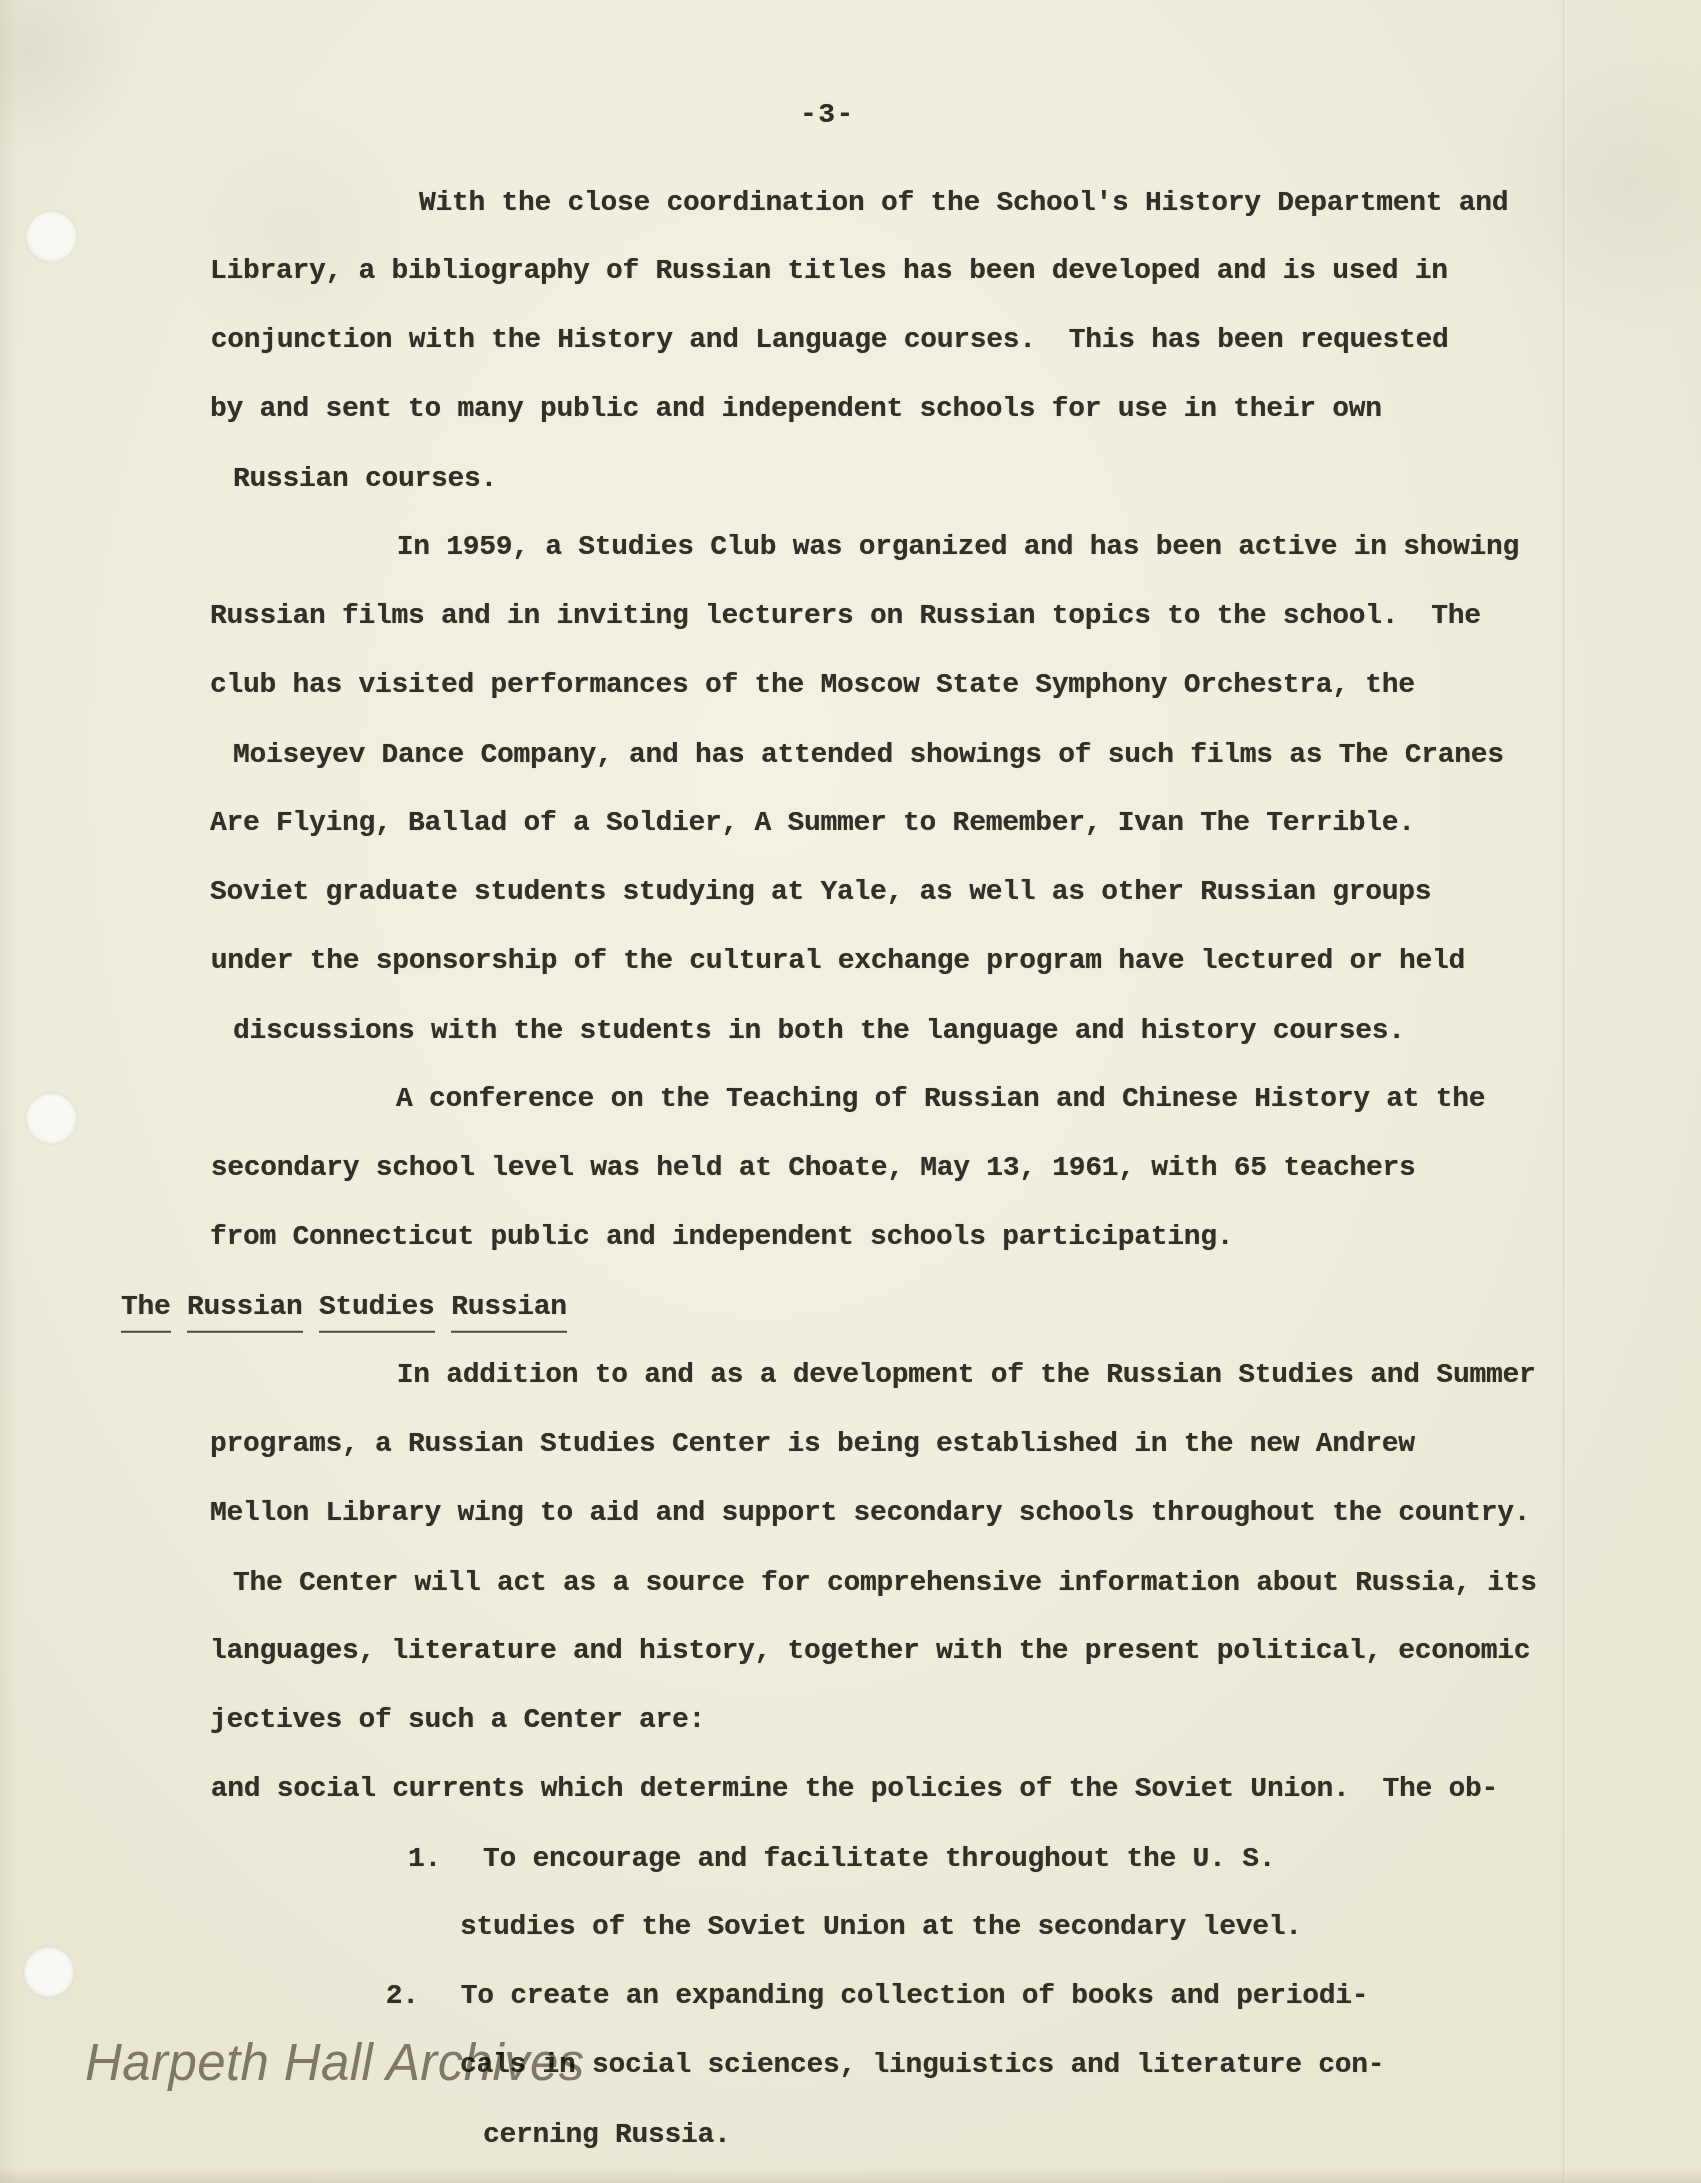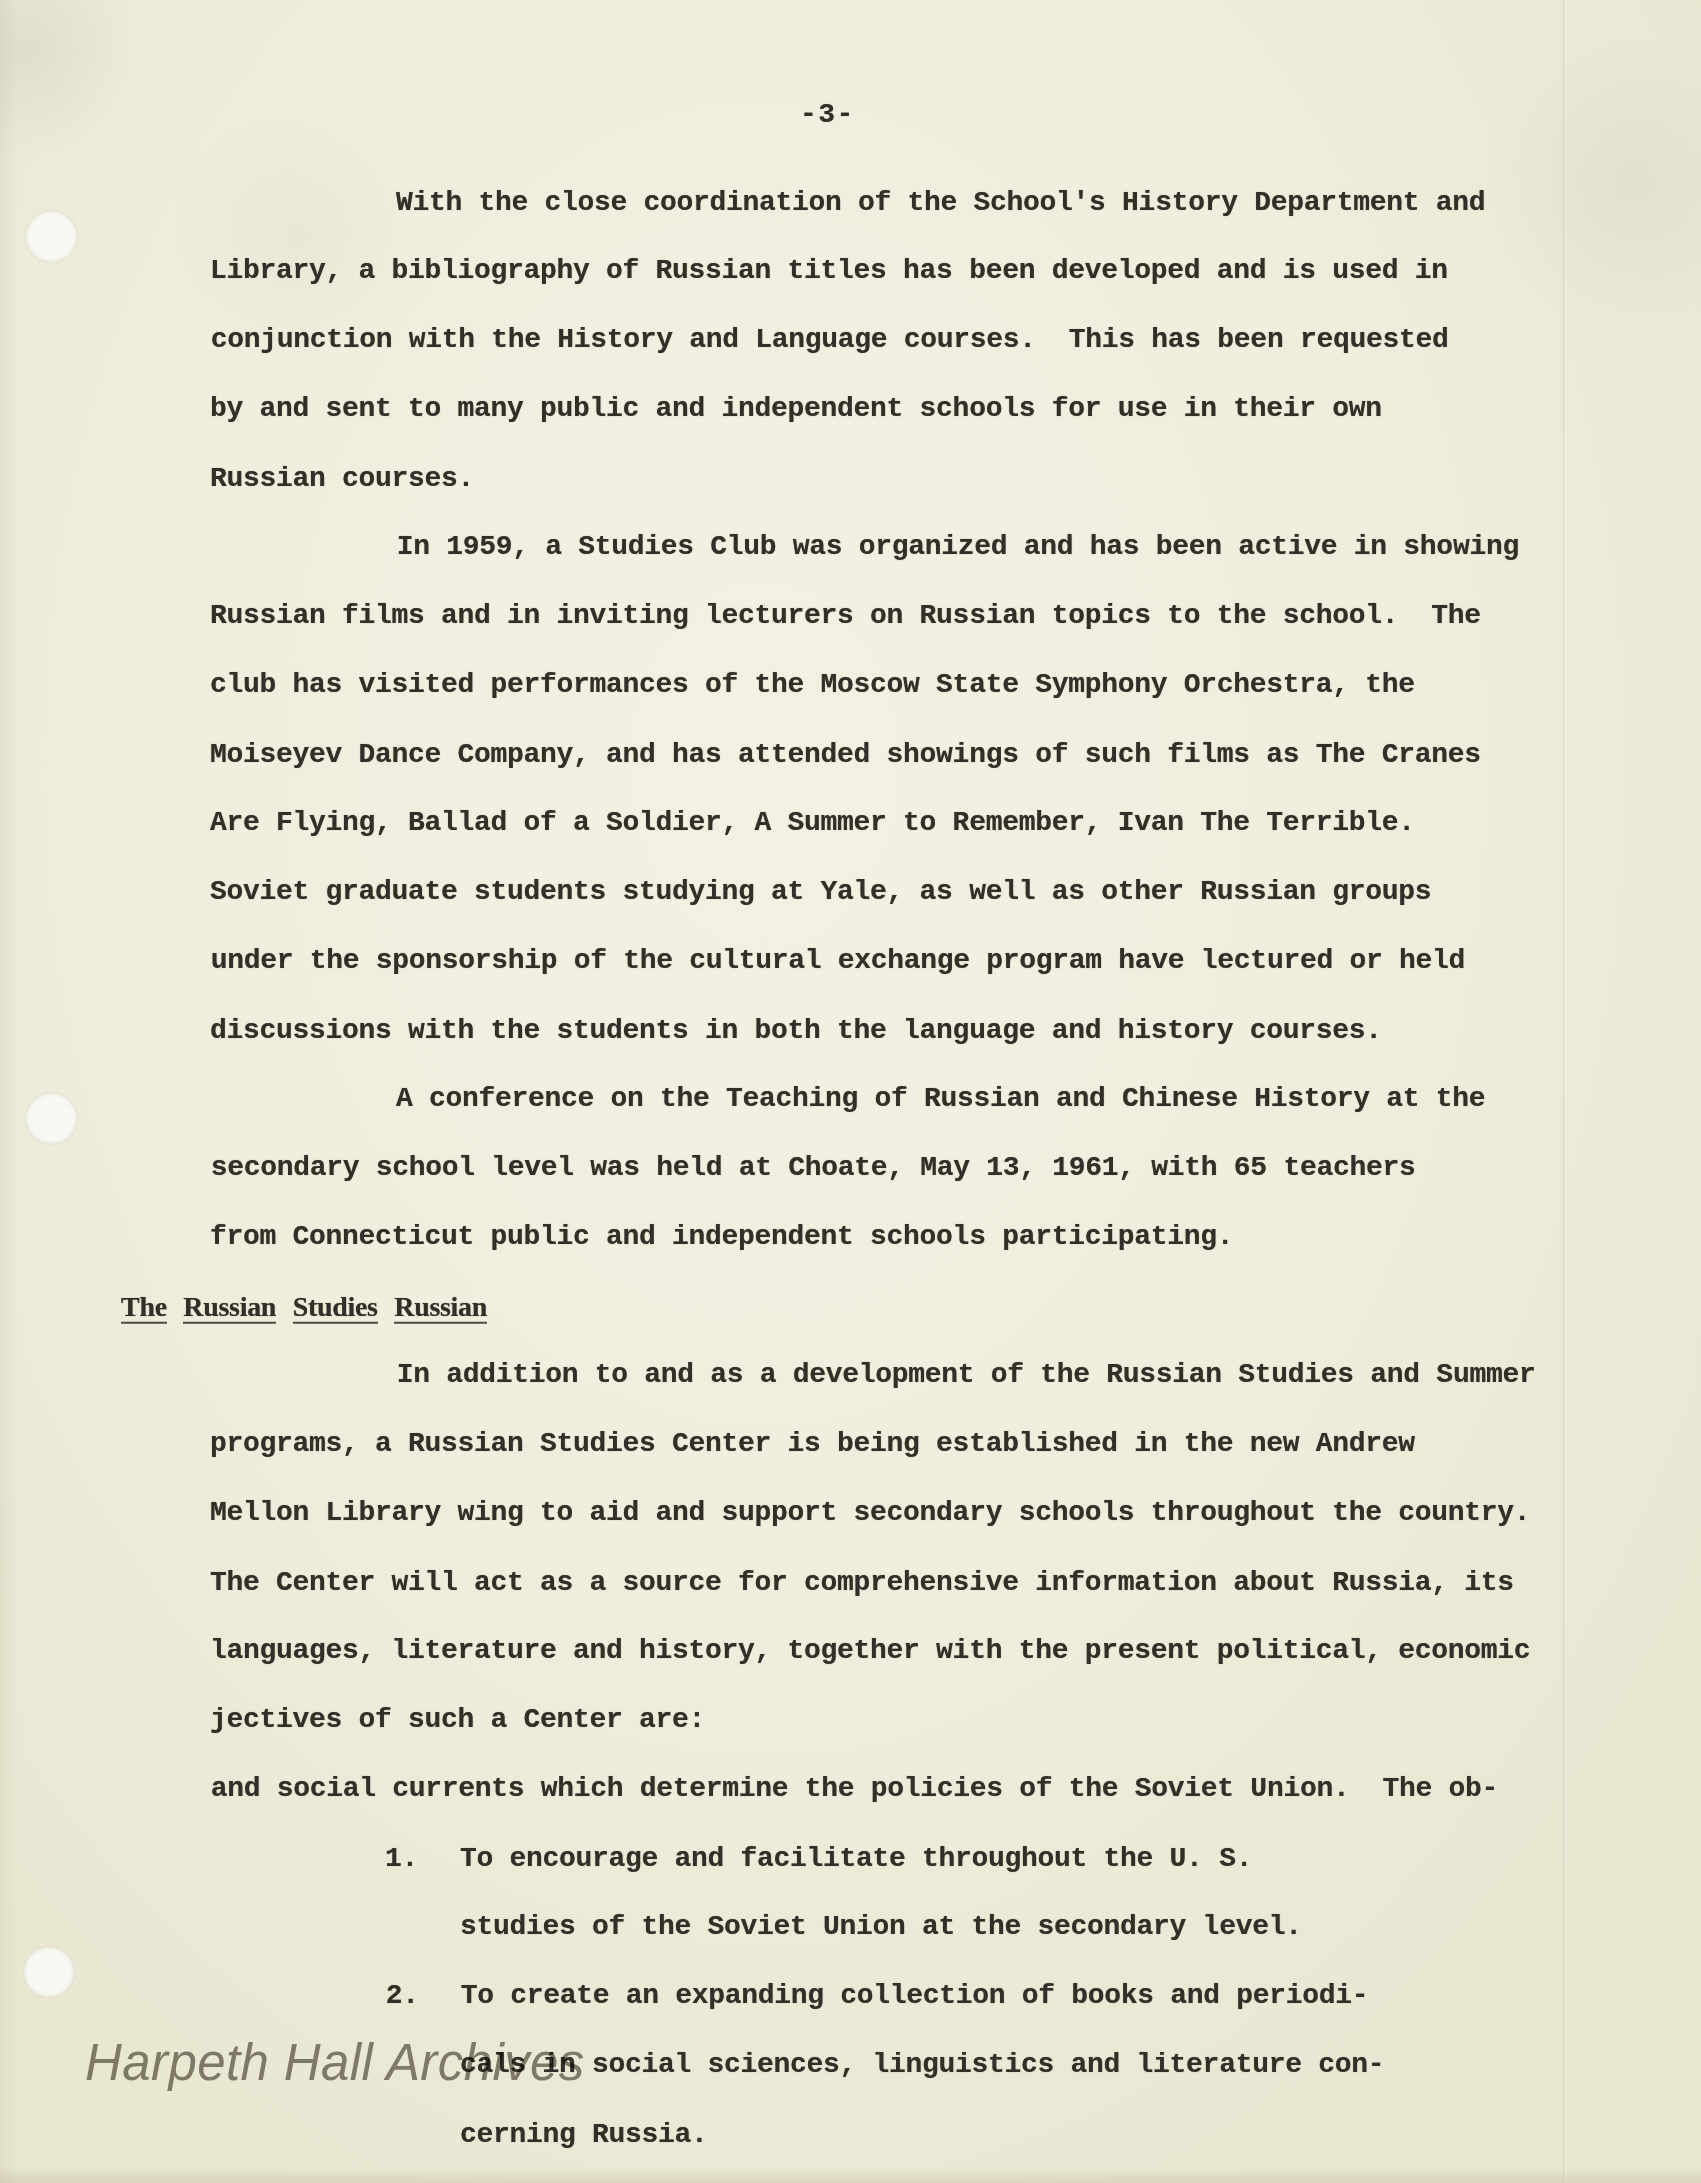--- a/index.html
+++ b/index.html
@@ -56,32 +56,31 @@
   .line {
     white-space: pre;
     height: 69px;
     line-height: 69px;
     font-size: 28px;
     font-weight: 700;
     letter-spacing: -0.3px;
     text-shadow: 0 0 0.9px rgba(42,40,34,0.55);
   }
   .line:nth-child(3n)   { transform: translateX(0.7px); }
-  .line:nth-child(4n+1) { transform: translateY(0.7px); }
+  .line:nth-child(4n+1) { transform: translateY(0.7px); margin-left: 23px; }
 
   .line.indent     { padding-left: 186px; }
   .line.heading    { margin-left: -89px; }
   .line.list-first { padding-left: 250px; position: relative; }
   .line.list-first .num { position: absolute; left: 175px; top: 0; }
   .line.list-cont  { padding-left: 250px; }
 
   .uw {
     border-bottom: 2.8px solid rgba(48,46,39,0.85);
-    padding-bottom: 0;
-    font-family: Liberation Serif, serif;
+    padding-bottom: 9px;
   }
 
   .watermark {
     position: absolute;
     left: 85px;
     top: 2033px;
     font-family: "Liberation Sans", sans-serif;
     font-size: 51px;
     font-weight: 400;
     color: rgba(97,94,79,0.75);

